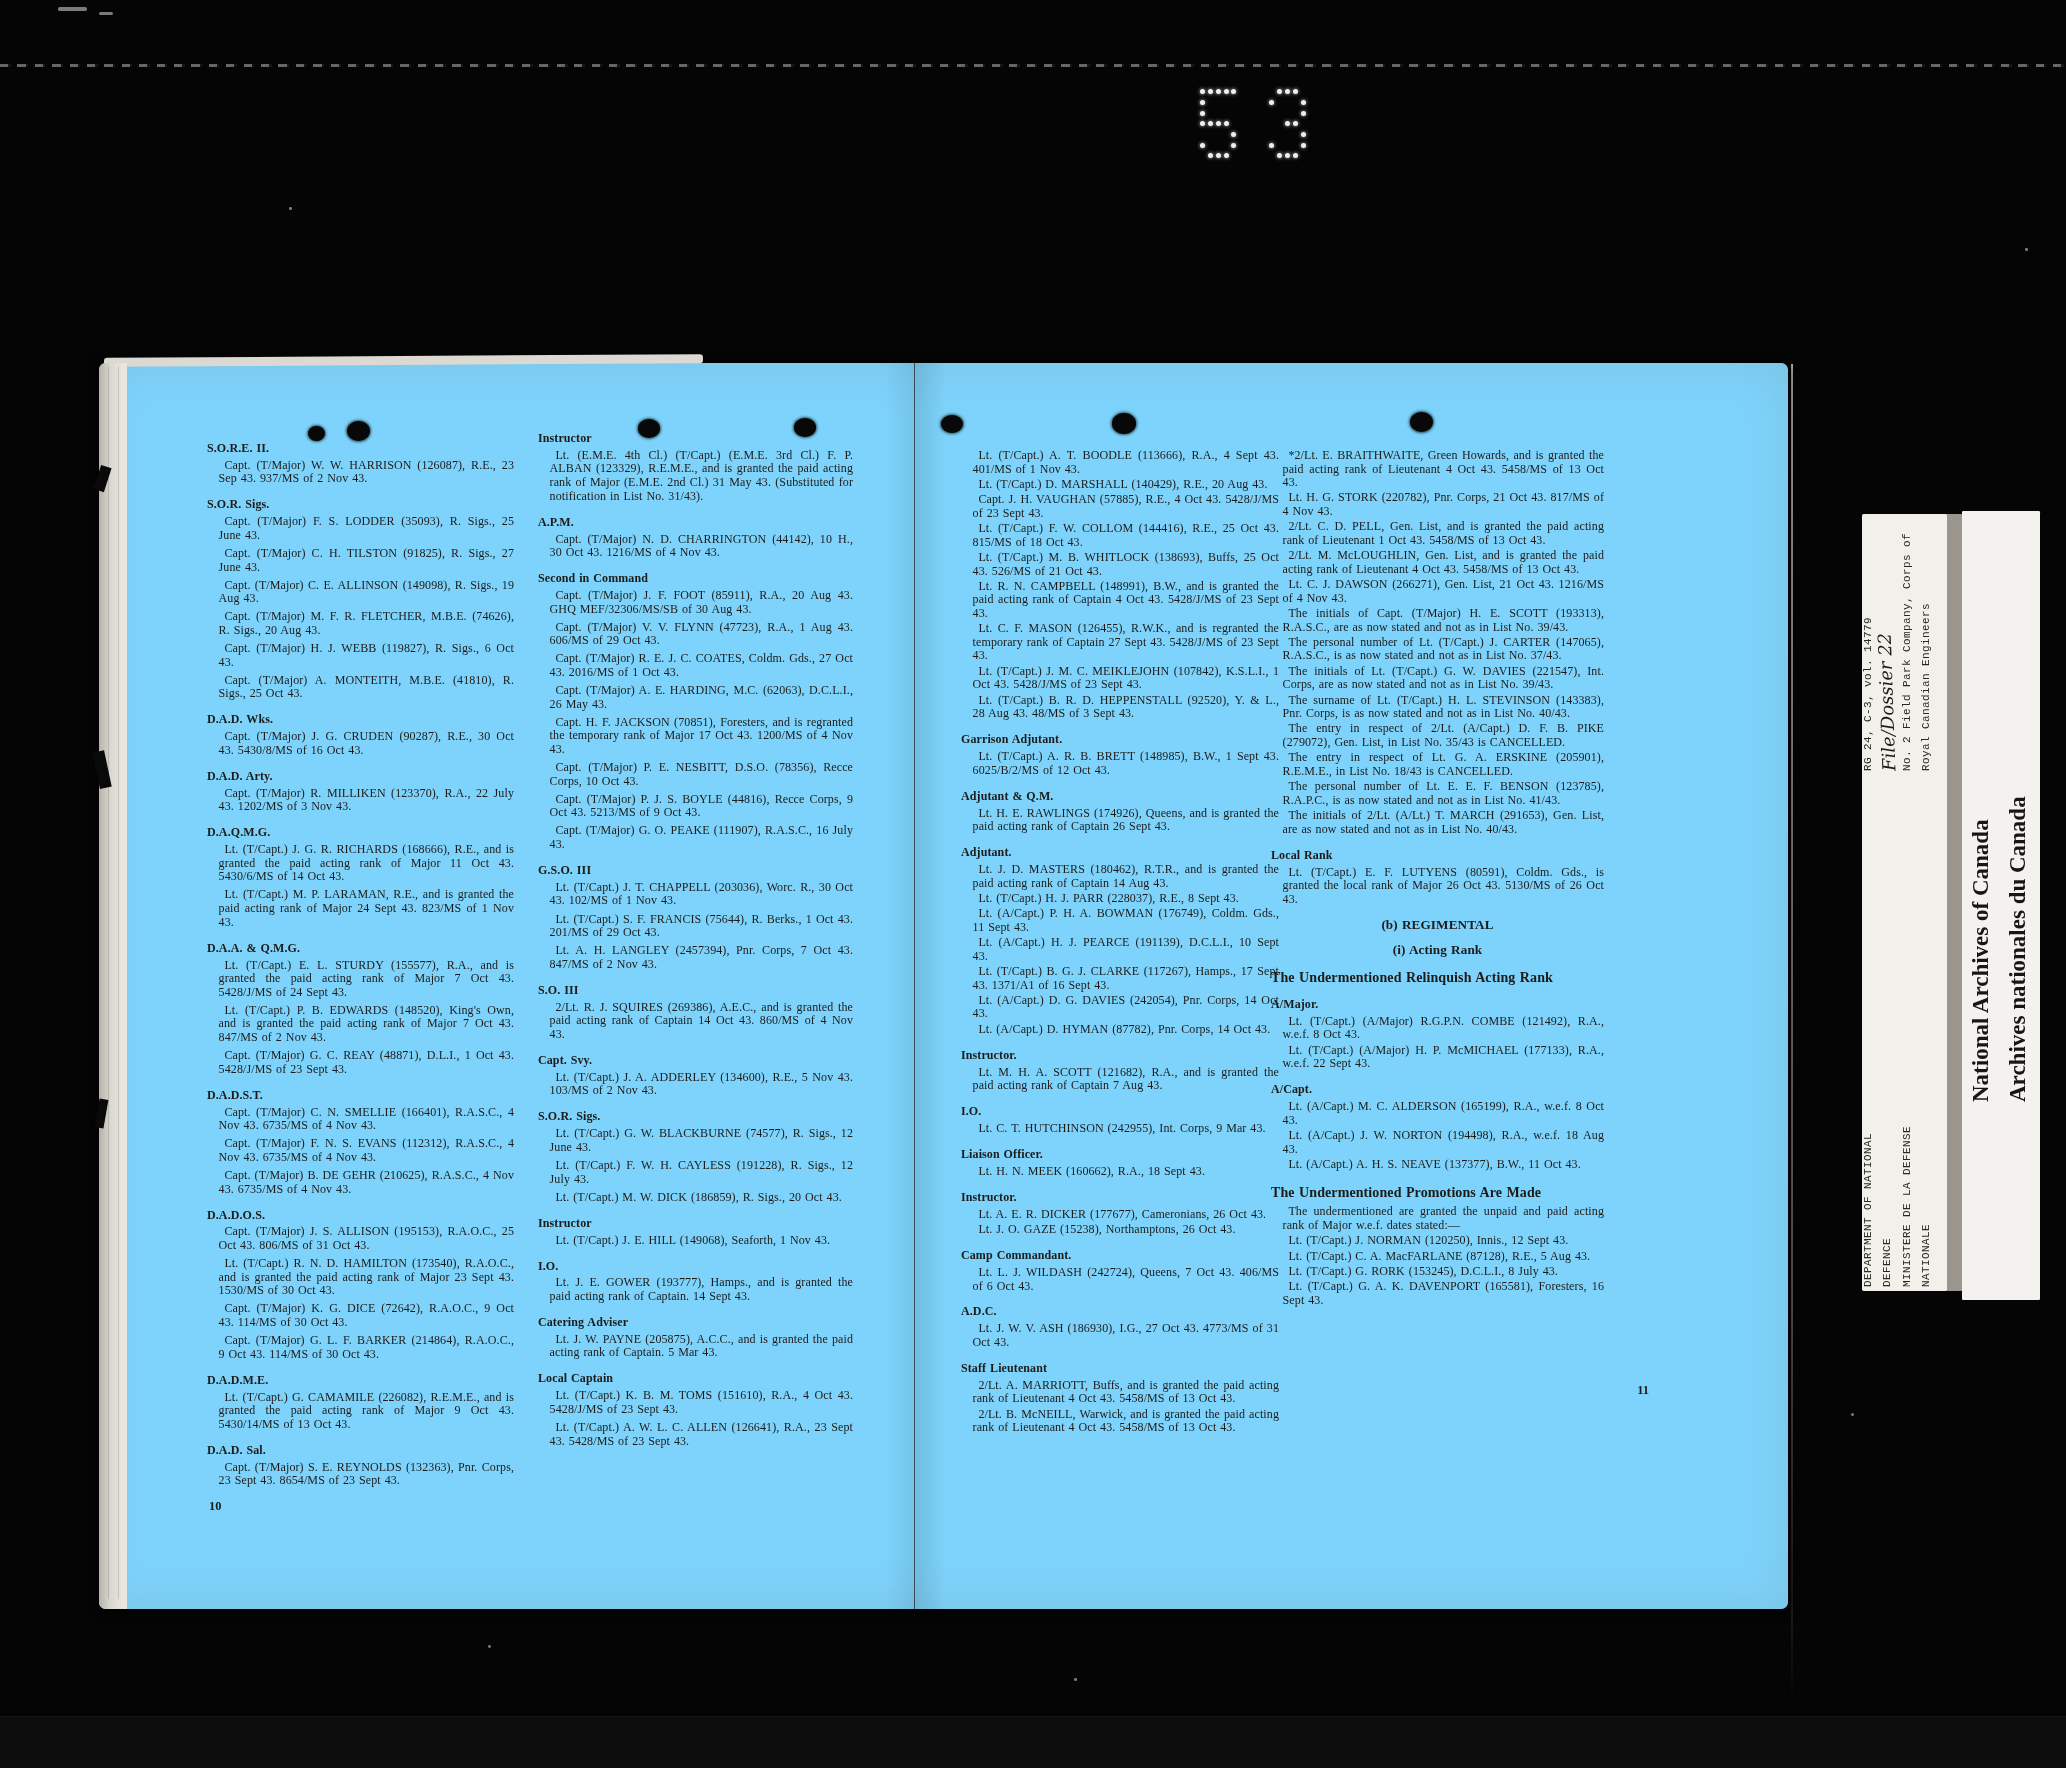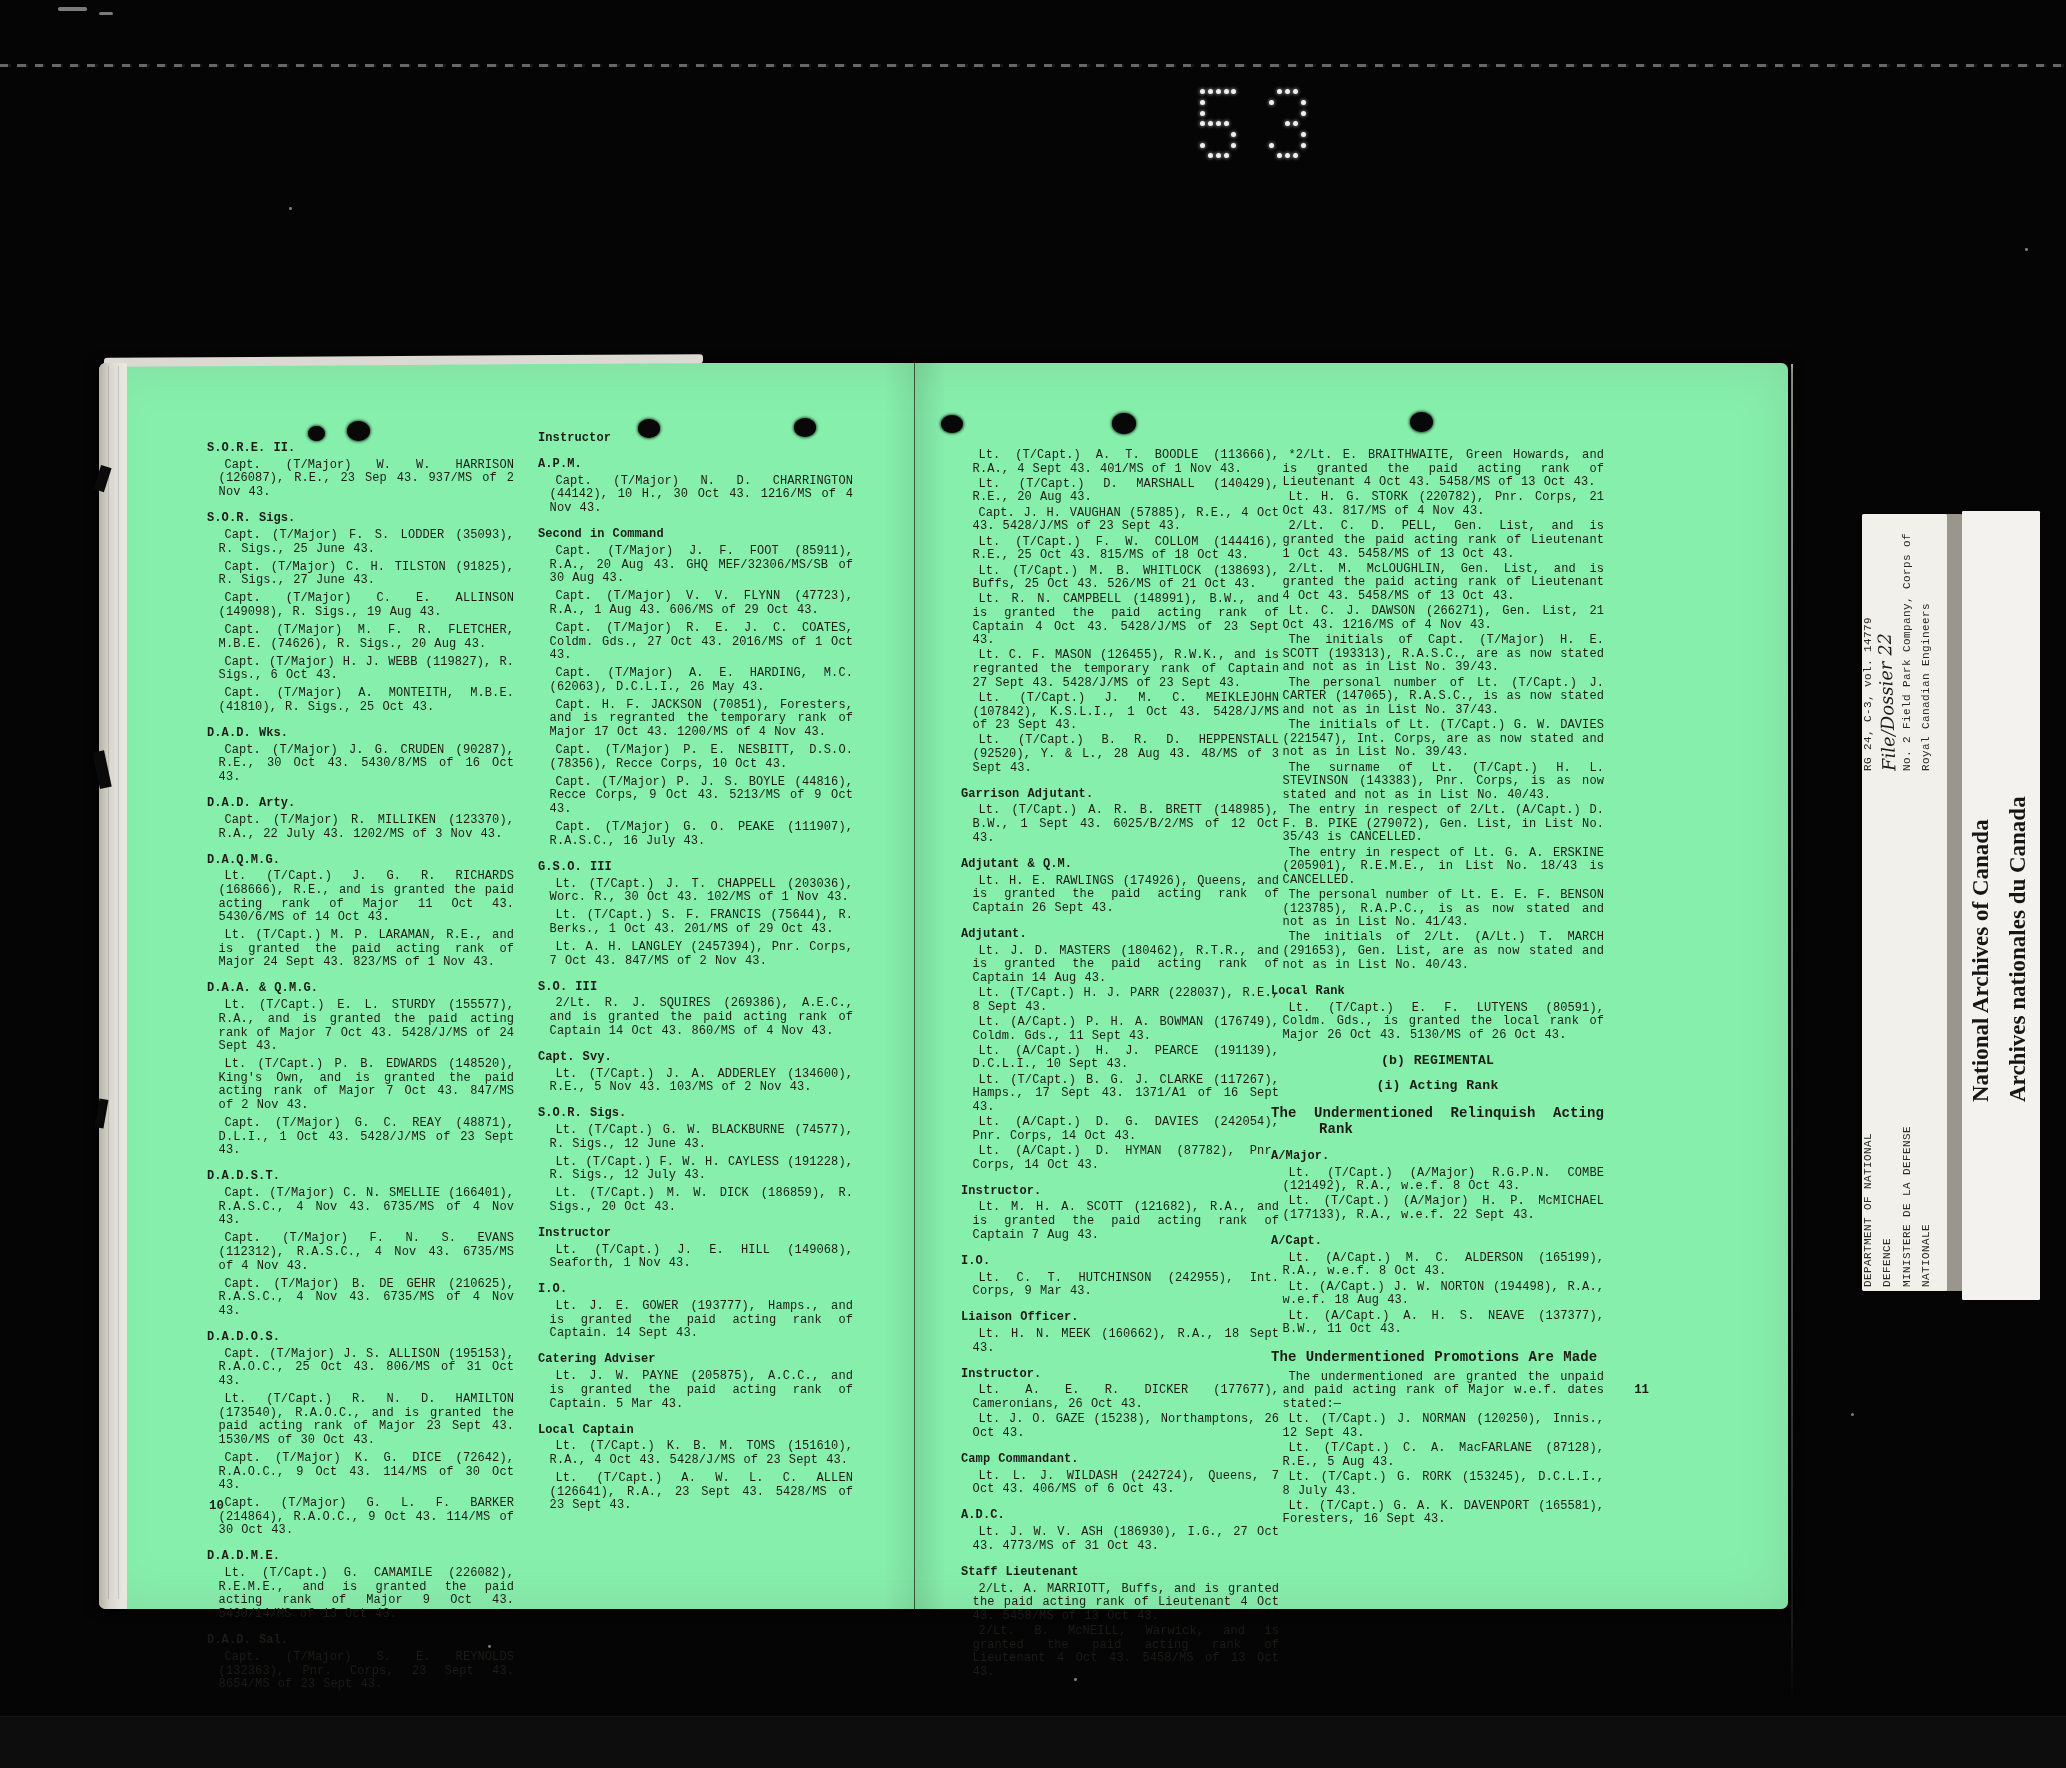--- a/index.html
+++ b/index.html
@@ -9,22 +9,22 @@
   .dotline{position:absolute;left:0;top:64px;width:2162px;height:2.9px;opacity:.5;
     background:repeating-linear-gradient(90deg,rgba(235,235,235,.85) 0 8.3px,rgba(235,235,235,.15) 8.3px 10.7px,transparent 10.7px 17.4px);}
   .speck{position:absolute;background:#ddd;border-radius:50%;opacity:.55;}
   .bottom-band{position:absolute;left:0;top:1716px;width:2162px;height:53px;background:#0d0d0d;border-top:0.8px solid #161616;}
   .edge-line{position:absolute;left:1791px;top:364px;width:1.7px;height:1339px;
     background:linear-gradient(180deg,rgba(225,222,214,.9),rgba(225,222,214,.45) 70%,rgba(225,222,214,0));}
   
   #frameno{position:absolute;left:1200px;top:89px;width:124px;height:74px;}
   #frameno .dot{position:absolute;width:5.4px;height:5.4px;border-radius:50%;background:#efefef;box-shadow:0 0 3.3px 0.8px rgba(240,240,240,.45);}
   
-  #spread{position:absolute;left:99px;top:363px;width:1689px;height:1246px;background:#86efac;
-    border-radius:6.6px;box-shadow:0 0 10.7px 1.7px rgba(0,0,0,.9), inset 0 0 50px rgba(120,115,105,.18);font-family:Liberation Mono, monospace;}
+  #spread{position:absolute;left:99px;top:363px;width:1689px;height:1246px;background:#7dd3fc;
+    border-radius:6.6px;box-shadow:0 0 10.7px 1.7px rgba(0,0,0,.9), inset 0 0 50px rgba(120,115,105,.18);}
   .stack-top{position:absolute;left:5px;top:-7.4px;width:599px;height:9px;background:#dcd9d2;transform:rotate(-.35deg);border-radius:3.3px;}
   .stack-left{position:absolute;left:0;top:0;width:28px;height:100%;border-radius:6.6px 0 0 6.6px;
     background:linear-gradient(90deg,#b6b2a8,#dad7d0 40%,#e9e6e0 85%);}
   .stack-line{position:absolute;top:2.5px;height:99%;width:0.8px;background:rgba(60,55,48,.18);}
   .nick{position:absolute;background:#0a0a0a;}
   .gutter{position:absolute;left:815px;top:0;width:1.2px;height:100%;background:rgba(35,32,28,.72);}
   .gutter-shade{position:absolute;left:785px;top:0;width:62px;height:100%;
     background:linear-gradient(90deg,transparent,rgba(0,0,0,.07) 48%,rgba(0,0,0,.1) 52%,transparent);}
   .hole{position:absolute;background:#080808;border-radius:50%;box-shadow:0 0 2.9px 0.8px rgba(0,0,0,.75);}
   
@@ -154,20 +154,21 @@
         <p class="entry">Lt. (T/Capt.) R. N. D. HAMILTON (173540), R.A.O.C., and is granted the paid acting rank of Major 23 Sept 43. 1530/MS of 30 Oct 43.</p>
         <p class="entry">Capt. (T/Major) K. G. DICE (72642), R.A.O.C., 9 Oct 43. 114/MS of 30 Oct 43.</p>
         <p class="entry">Capt. (T/Major) G. L. F. BARKER (214864), R.A.O.C., 9 Oct 43. 114/MS of 30 Oct 43.</p>
         <div class="sec-heading">D.A.D.M.E.</div>
         <p class="entry">Lt. (T/Capt.) G. CAMAMILE (226082), R.E.M.E., and is granted the paid acting rank of Major 9 Oct 43. 5430/14/MS of 13 Oct 43.</p>
         <div class="sec-heading">D.A.D. Sal.</div>
         <p class="entry">Capt. (T/Major) S. E. REYNOLDS (132363), Pnr. Corps, 23 Sept 43. 8654/MS of 23 Sept 43.</p>
       </div>
     <div class="col" style="left:439px;top:69px;width:315px;">
         <div class="sec-heading">Instructor</div>
+        <p class="entry">Lt. (E.M.E. 4th Cl.) (T/Capt.) (E.M.E. 3rd Cl.) F. P. ALBAN (123329), R.E.M.E., and is granted the paid acting rank of Major (E.M.E. 2nd Cl.) 31 May 43. (Substituted for notification in List No. 31/43).</p>
         <div class="sec-heading">A.P.M.</div>
         <p class="entry">Capt. (T/Major) N. D. CHARRINGTON (44142), 10 H., 30 Oct 43. 1216/MS of 4 Nov 43.</p>
         <div class="sec-heading">Second in Command</div>
         <p class="entry">Capt. (T/Major) J. F. FOOT (85911), R.A., 20 Aug 43. GHQ MEF/32306/MS/SB of 30 Aug 43.</p>
         <p class="entry">Capt. (T/Major) V. V. FLYNN (47723), R.A., 1 Aug 43. 606/MS of 29 Oct 43.</p>
         <p class="entry">Capt. (T/Major) R. E. J. C. COATES, Coldm. Gds., 27 Oct 43. 2016/MS of 1 Oct 43.</p>
         <p class="entry">Capt. (T/Major) A. E. HARDING, M.C. (62063), D.C.L.I., 26 May 43.</p>
         <p class="entry">Capt. H. F. JACKSON (70851), Foresters, and is regranted the temporary rank of Major 17 Oct 43. 1200/MS of 4 Nov 43.</p>
         <p class="entry">Capt. (T/Major) P. E. NESBITT, D.S.O. (78356), Recce Corps, 10 Oct 43.</p>
         <p class="entry">Capt. (T/Major) P. J. S. BOYLE (44816), Recce Corps, 9 Oct 43. 5213/MS of 9 Oct 43.</p>

